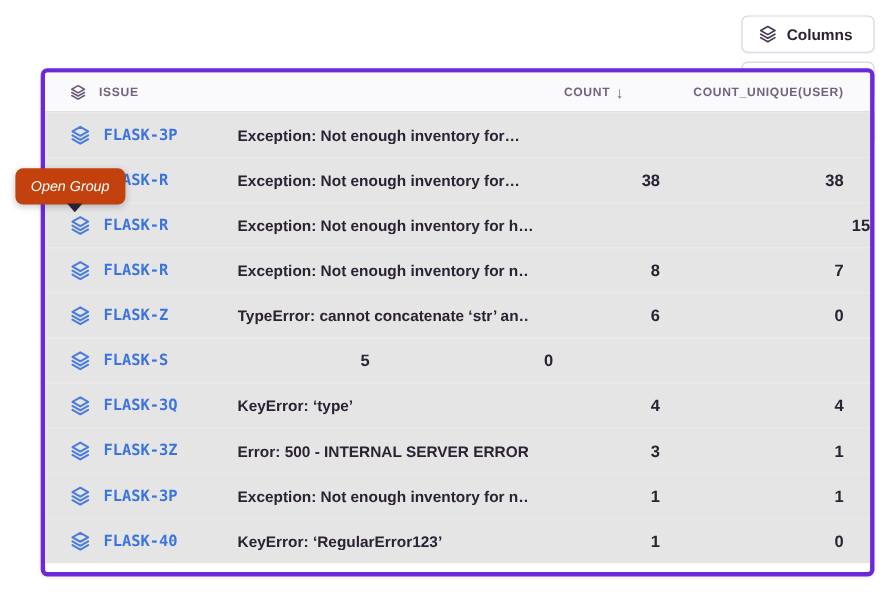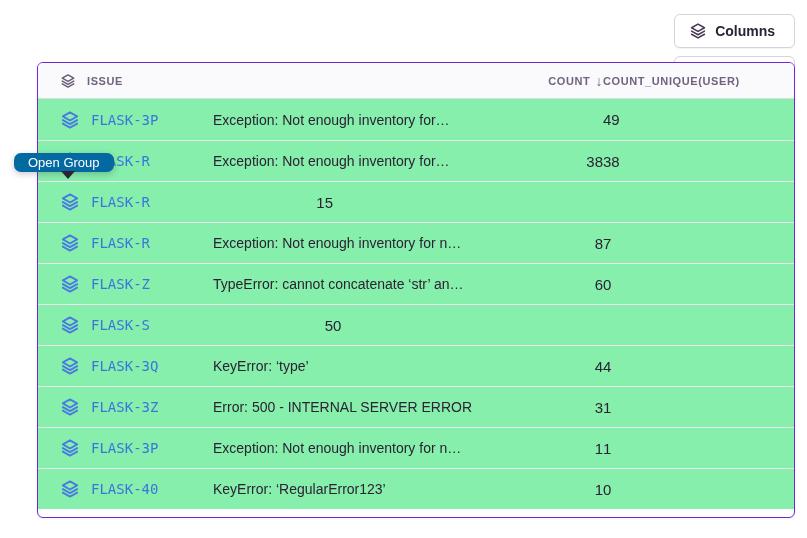--- a/index.html
+++ b/index.html
@@ -25,62 +25,63 @@
     box-shadow:0 1px 1px rgba(43,34,51,.05);
     font-family:inherit; font-size:14px; font-weight:700; color:#2b2233;
     cursor:pointer; white-space:nowrap;
   }
   .btn svg { display:block; }
 
   
   .card {
     position:absolute; left:37px; top:62px; width:758px;
     background:#fff;
-    border:1px solid #6d28d9; border-radius:6px;
+    border:4px solid #6d28d9; border-radius:6px;
     box-shadow:0 1px 3px rgba(43,34,51,.06);
     overflow:hidden;
   }
   .thead {
     display:flex; align-items:center; height:36px;
     background:#faf9fb;
     border-bottom:1px solid #e0dce5;
     color:#71627e; font-size:11px; font-weight:700; letter-spacing:.6px;
   }
   .row {
     display:flex; align-items:center; height:41px;
-    font-size:14px; color:#2b2233; background:#86efac;
+    font-size:14px; color:#2b2233; background:#e5e5e5;font-weight:bold;
   }
   .tbody .row + .row { border-top:1px solid #ebe6f0; }
   .tbody { padding-bottom:8px; }
 
   .c-issue  { width:175px; padding-left:22px; display:flex; align-items:center; gap:11px; flex:none; }
   .c-title  { flex:1; white-space:nowrap; overflow:hidden; }
   .c-count  { width:120px; text-align:right; flex:none; font-size:15px; }
-  .c-unique { width:191px; padding-right:24px; flex:none; font-size:15px; }
-
-  .thead .c-count { display:flex; justify-content:flex-end; align-items:center; gap:5px; font-size:11px; cursor:pointer; }
+  .c-unique { width:191px; text-align:right; padding-right:24px; flex:none; font-size:15px; }
+
+  .thead .c-count { display:flex; justify-content:center; align-items:center; gap:5px; font-size:11px; cursor:pointer; }
   .thead .c-unique { font-size:11px; cursor:pointer; }
   .thead .c-issue { cursor:pointer; }
   .sort-arrow { font-size:14px; font-weight:400; line-height:1; color:#71627e; }
 
   .issue-id {
     font-family:"DejaVu Sans Mono","Liberation Mono",monospace;
     font-size:14px; color:#3c74dd; text-decoration:none; cursor:pointer;
   }
   .stack-icon { color:#4a7ce0; cursor:pointer; display:inline-flex; }
   .head-stack-icon { color:#6a5c78; display:inline-flex; }
 
   
   .tooltip {
     position:absolute; left:14px; top:153px; z-index:9;
-    height:19px; padding:0 14px;
+    height:33px; padding:0 14px;
     display:flex; align-items:center;
-    background:#0369a1; border-radius:7px;
+    background:#c2410c; border-radius:7px;
     color:#fff; font-size:13px; font-weight:400; white-space:nowrap;
     box-shadow:0 2px 6px rgba(43,34,51,.25);
+    font-style:italic;
   }
   .tooltip::after {
     content:""; position:absolute; left:47px; bottom:-7px;
     width:0; height:0;
     border-left:7px solid transparent;
     border-right:7px solid transparent;
     border-top:8px solid #2b2233;
   }
 </style>
 </head>
@@ -155,21 +156,20 @@
   <div class="row">
     <div class="c-issue">
       <span class="stack-icon">
         <svg width="20" height="20" viewBox="0 0 24 24" fill="none" stroke="currentColor" stroke-width="2.2" stroke-linecap="round" stroke-linejoin="round">
               <use href="#ic-layers"></use>
             </svg>
       </span>
       <a class="issue-id">FLASK-3P</a>
     </div>
     <div class="c-title">Exception: Not enough inventory for…</div>
-    <div class="c-unique">49</div>
   </div>
 
   <div class="row">
     <div class="c-issue">
       <span class="stack-icon">
         <svg width="20" height="20" viewBox="0 0 24 24" fill="none" stroke="currentColor" stroke-width="2.2" stroke-linecap="round" stroke-linejoin="round">
               <use href="#ic-layers"></use>
             </svg>
       </span>
       <a class="issue-id">FLASK-R</a>
@@ -181,20 +181,21 @@
 
   <div class="row">
     <div class="c-issue">
       <span class="stack-icon">
         <svg width="20" height="20" viewBox="0 0 24 24" fill="none" stroke="currentColor" stroke-width="2.2" stroke-linecap="round" stroke-linejoin="round">
               <use href="#ic-layers"></use>
             </svg>
       </span>
       <a class="issue-id">FLASK-R</a>
     </div>
+    <div class="c-title">Exception: Not enough inventory for h…</div>
     <div class="c-count">15</div>
   </div>
 
   <div class="row">
     <div class="c-issue">
       <span class="stack-icon">
         <svg width="20" height="20" viewBox="0 0 24 24" fill="none" stroke="currentColor" stroke-width="2.2" stroke-linecap="round" stroke-linejoin="round">
               <use href="#ic-layers"></use>
             </svg>
       </span>

